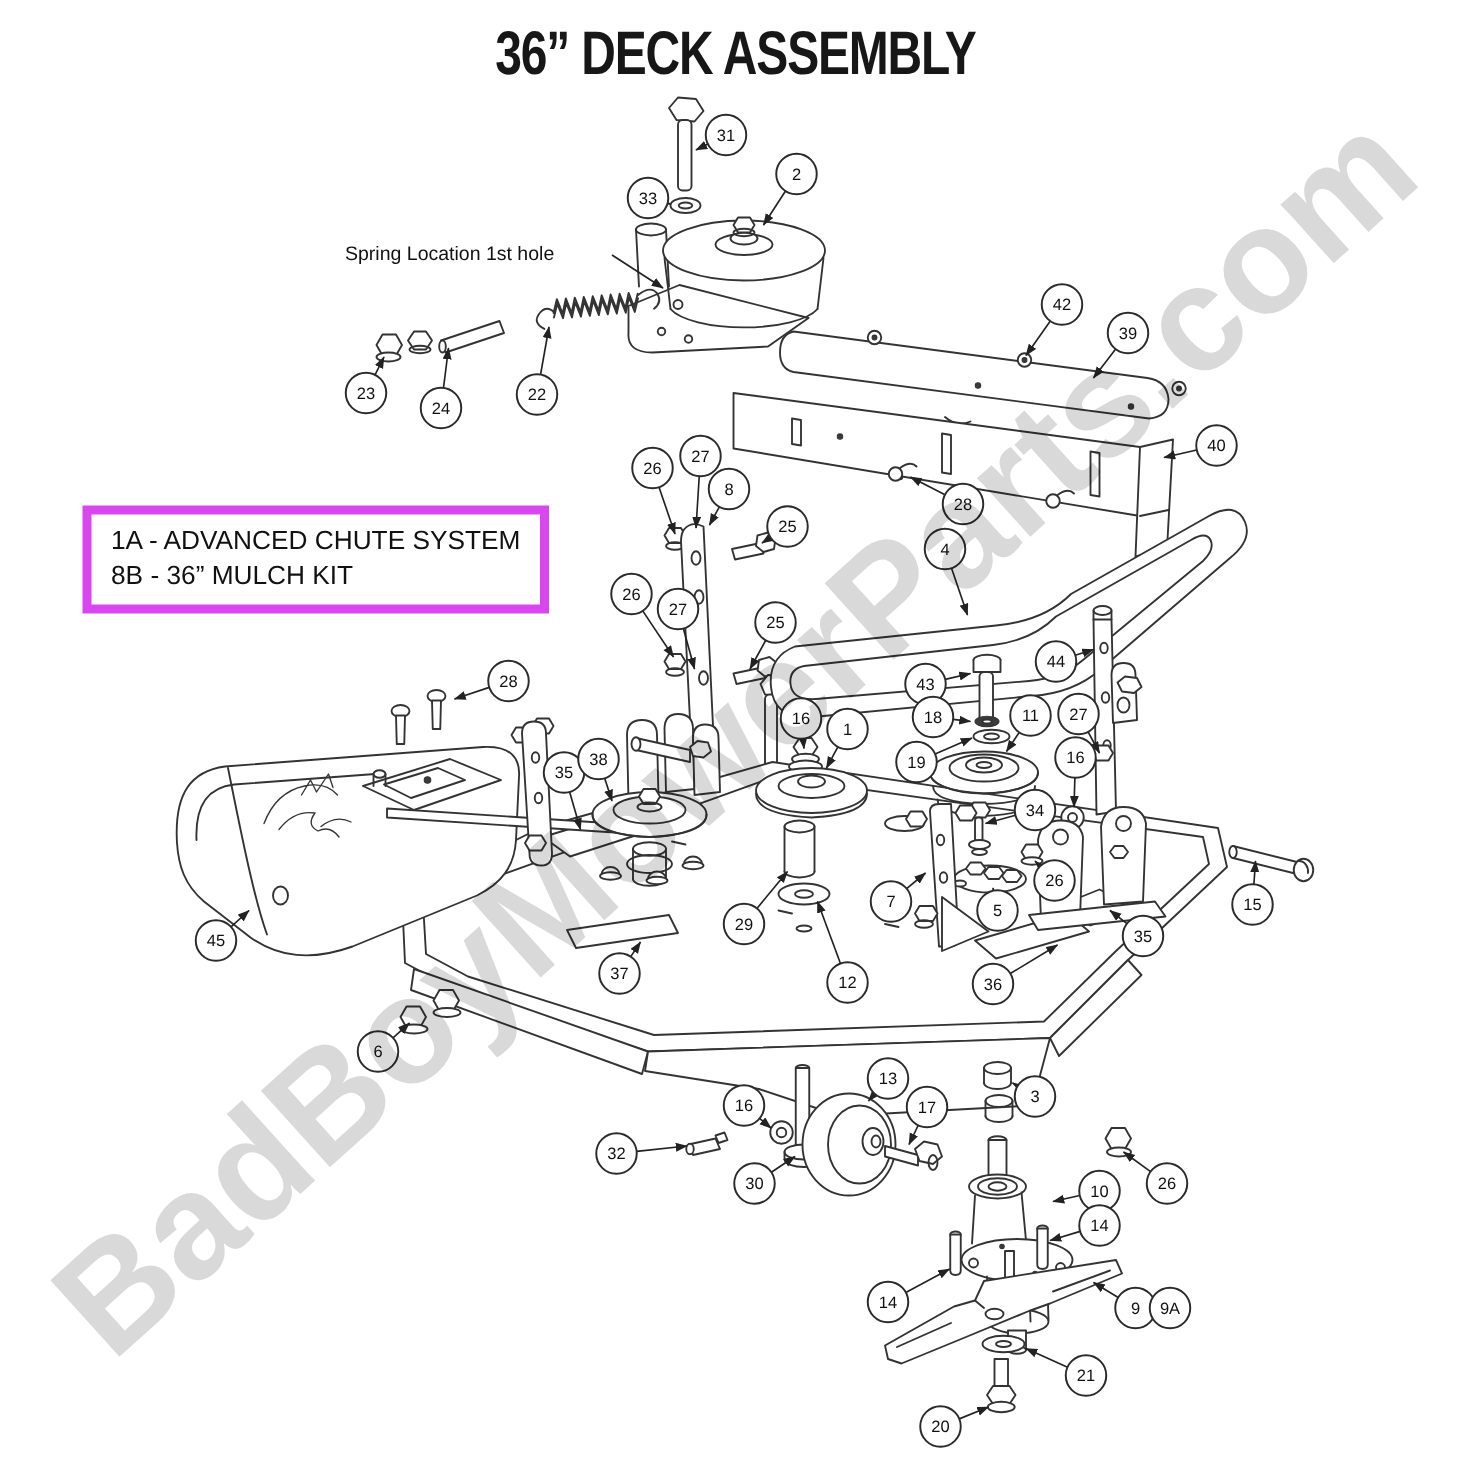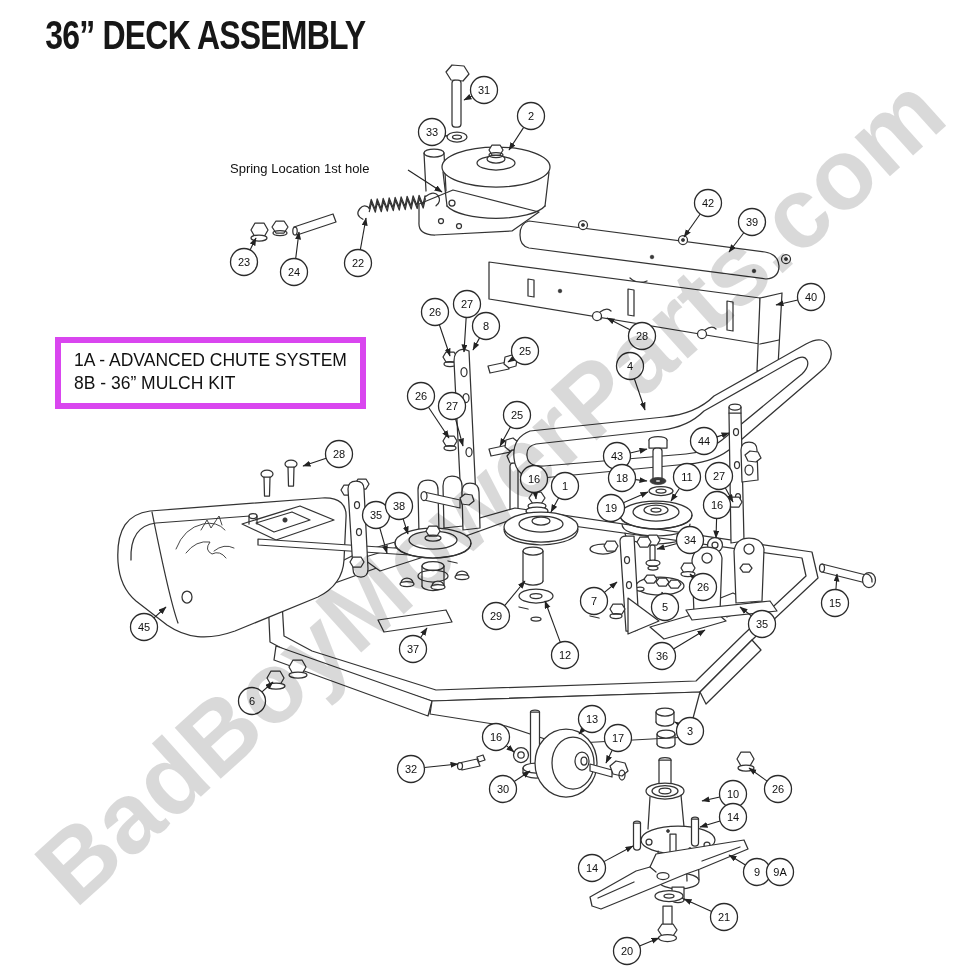--- a/index.html
+++ b/index.html
@@ -1,19 +1,19 @@
 <!DOCTYPE html>
 <html><head>
 <meta charset="utf-8">
 <style>
   html,body{margin:0;padding:0;background:#fff;}
   .stage{position:relative;width:980px;height:980px;background:#ffffff;overflow:hidden;
          font-family:"Liberation Sans",sans-serif;}
   #art,#callouts{position:absolute;left:0;top:0;}
-  .page-title{position:absolute;top:12px;left:0;width:100%;text-align:left;
+  .page-title{position:absolute;top:12px;left:0;width:100%;text-align:center;
     font-size:41px;font-weight:bold;color:#171717;letter-spacing:-1px;white-space:nowrap;}
   .page-title span{display:inline-block;transform:scaleX(.78);transform-origin:center;}
   .notebox{position:absolute;left:55px;top:337px;border:6px solid #d946ef;background:#fff;
     padding:6px 13px 8px 13px;font-size:17.5px;line-height:23px;color:#111;white-space:nowrap;}
   .spring-label{position:absolute;left:230px;top:161px;width:176px;
     font-size:13px;color:#111;}
   .watermark{position:absolute;left:50%;top:50%;
     transform:translate(-50%,-50%) rotate(-42deg);
     font-size:100px;font-weight:bold;white-space:nowrap;color:rgba(0,0,0,0.15);
     pointer-events:none;z-index:5;}

